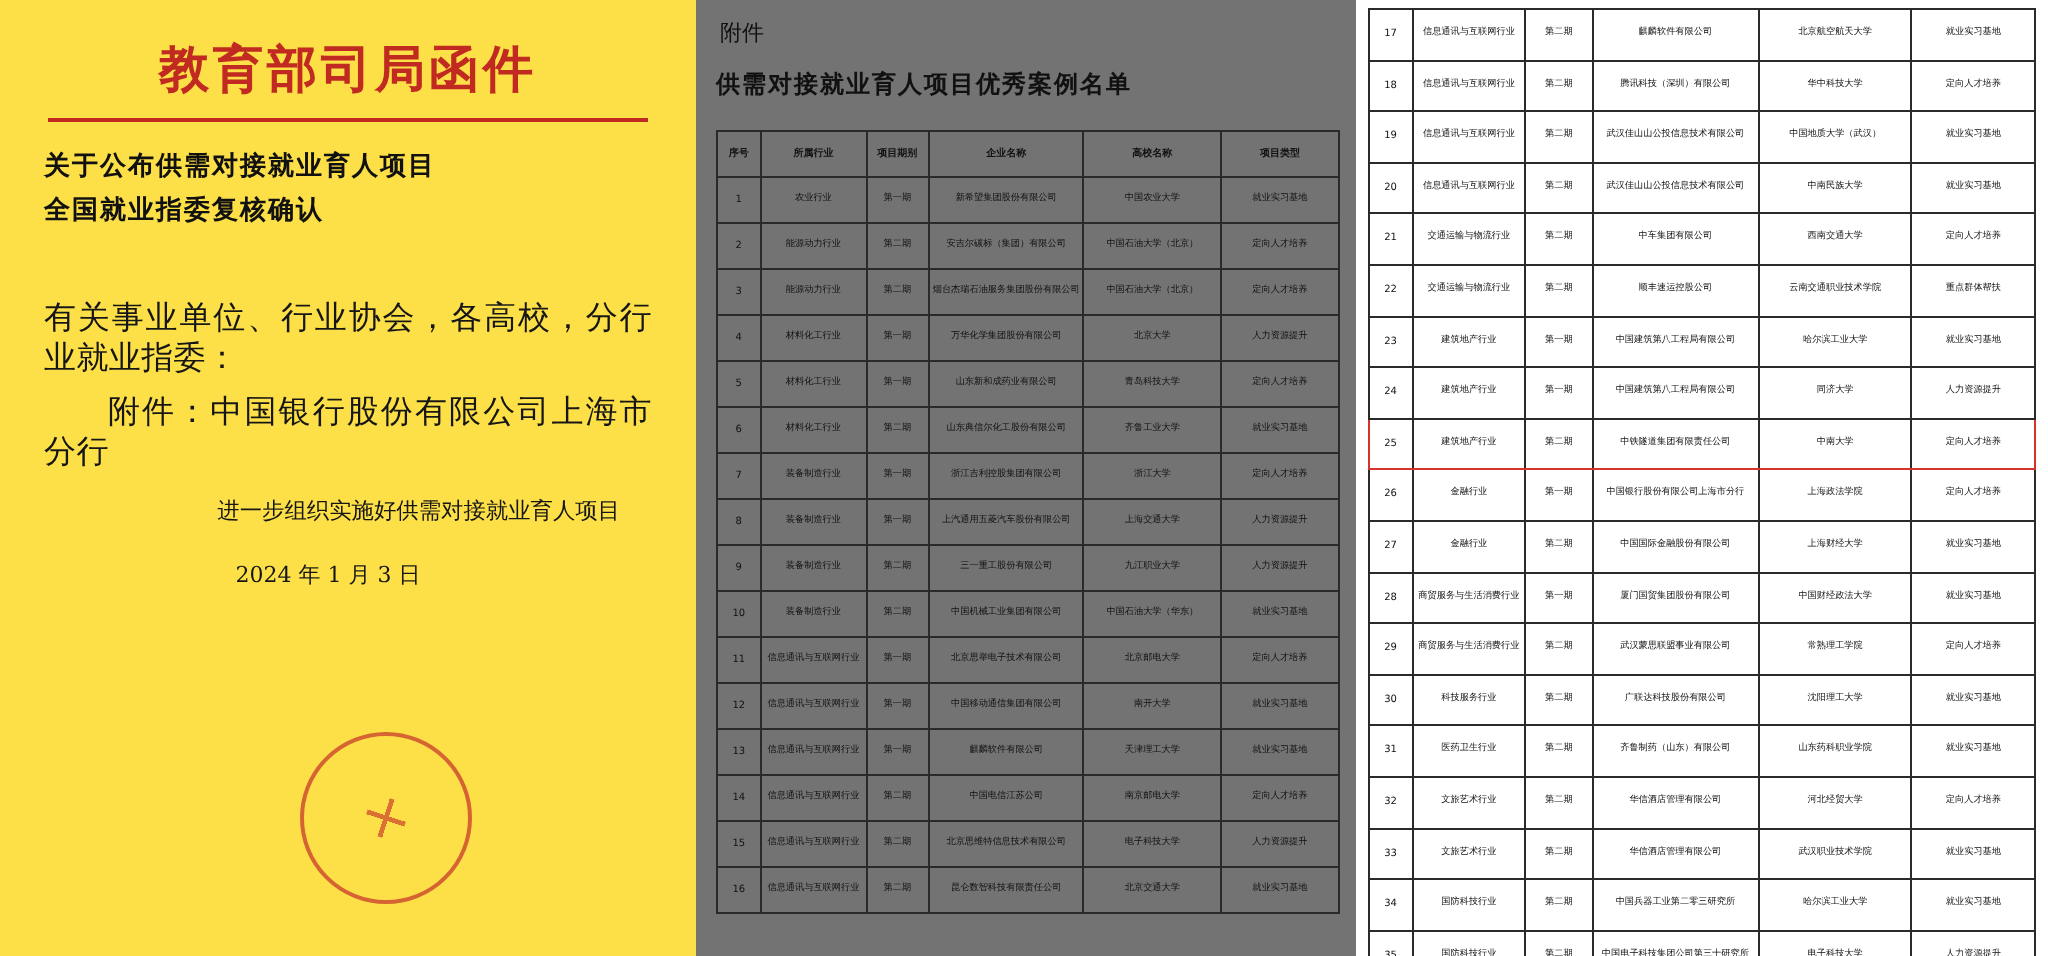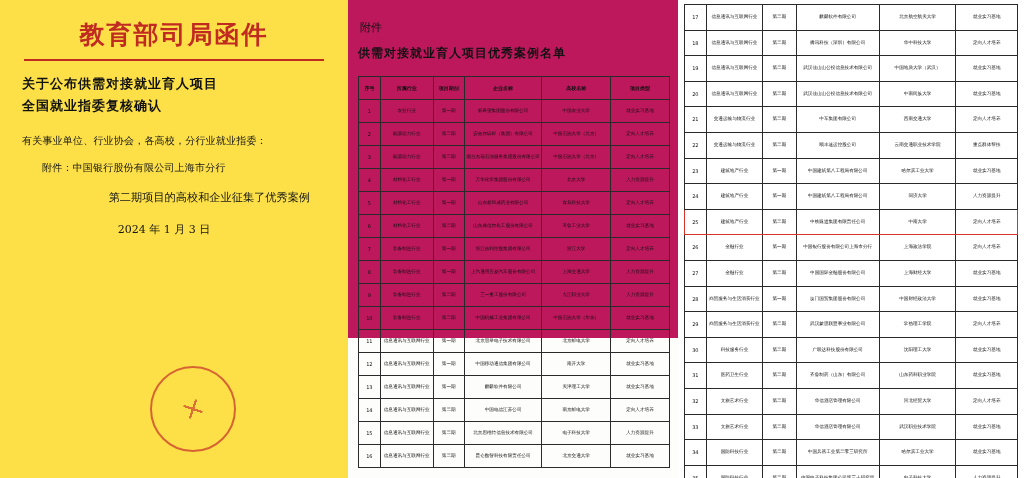--- a/index.html
+++ b/index.html
@@ -43,23 +43,23 @@
   .letter-sub {
     text-align: left;
     color: #111;
     font-family: "DejaVu Serif", "Liberation Serif", serif;
     font-weight: bold;
     font-size: 13px;
     line-height: 22px;
     letter-spacing: 1px;
   }
   .letter-body {
-    margin-top: 14px;
-    font-family: "DejaVu Serif", "Liberation Serif", serif;
-    font-size: 10px;
+    margin-top: 32px;
+    font-family: "DejaVu Serif", "Liberation Serif", serif;
+    font-size: 16px;
     line-height: 20px;
     color: #161616;
     text-align: justify;
     letter-spacing: 0.2px;
   }
   .letter-body p { margin: 0 0 7px 0; text-indent: 2em; }
   .letter-body p.noindent { text-indent: 0; }
   .attach-line { margin-top: 6px; text-indent: 2em; }
   .sign {
     margin-top: 10px;
@@ -110,23 +110,23 @@
     color: #c8352b;
     font-size: 8px;
     letter-spacing: 1px;
     opacity: 0;
   }
 
   
   .mid {
     position: relative;
     width: 330px;
-    height: 338px;
-    background: #be185d;
-    padding: 18px 8px 0 10px;
+    height: 478px;
+    background: #737373;
+    padding: 7px 8px 0 10px;
   }
   .attach-label {
     font-family: "DejaVu Serif", "Liberation Serif", serif;
     font-size: 11px;
     color: #111;
     margin: 2px 0 4px 2px;
   }
   .mid-title {
     text-align: left;
     font-family: "DejaVu Serif", "Liberation Serif", serif;
@@ -189,21 +189,21 @@
     <div class="letter-rule"></div>
     <div class="letter-sub">关于公布供需对接就业育人项目</div>
     <div class="letter-sub">全国就业指委复核确认</div>
 
     <div class="letter-body">
       <p class="noindent">有关事业单位、行业协会，各高校，分行业就业指委：</p>
       <p class="attach-line">附件：中国银行股份有限公司上海市分行</p>
     </div>
 
     <div class="sign">
-      <div>第二期项目的高校和企业征集了优秀案例</div>
+      <div>进一步组织实施好供需对接就业育人项目</div>
     </div>
     <div class="date">2024 年 1 月 3 日</div>
 
     <div class="seal">
       <div class="seal-text">全国普通高校毕业生就业创业指导委员会</div>
     </div>
   </div>
 
   <div class="mid">
     <div class="attach-label">附件</div>

